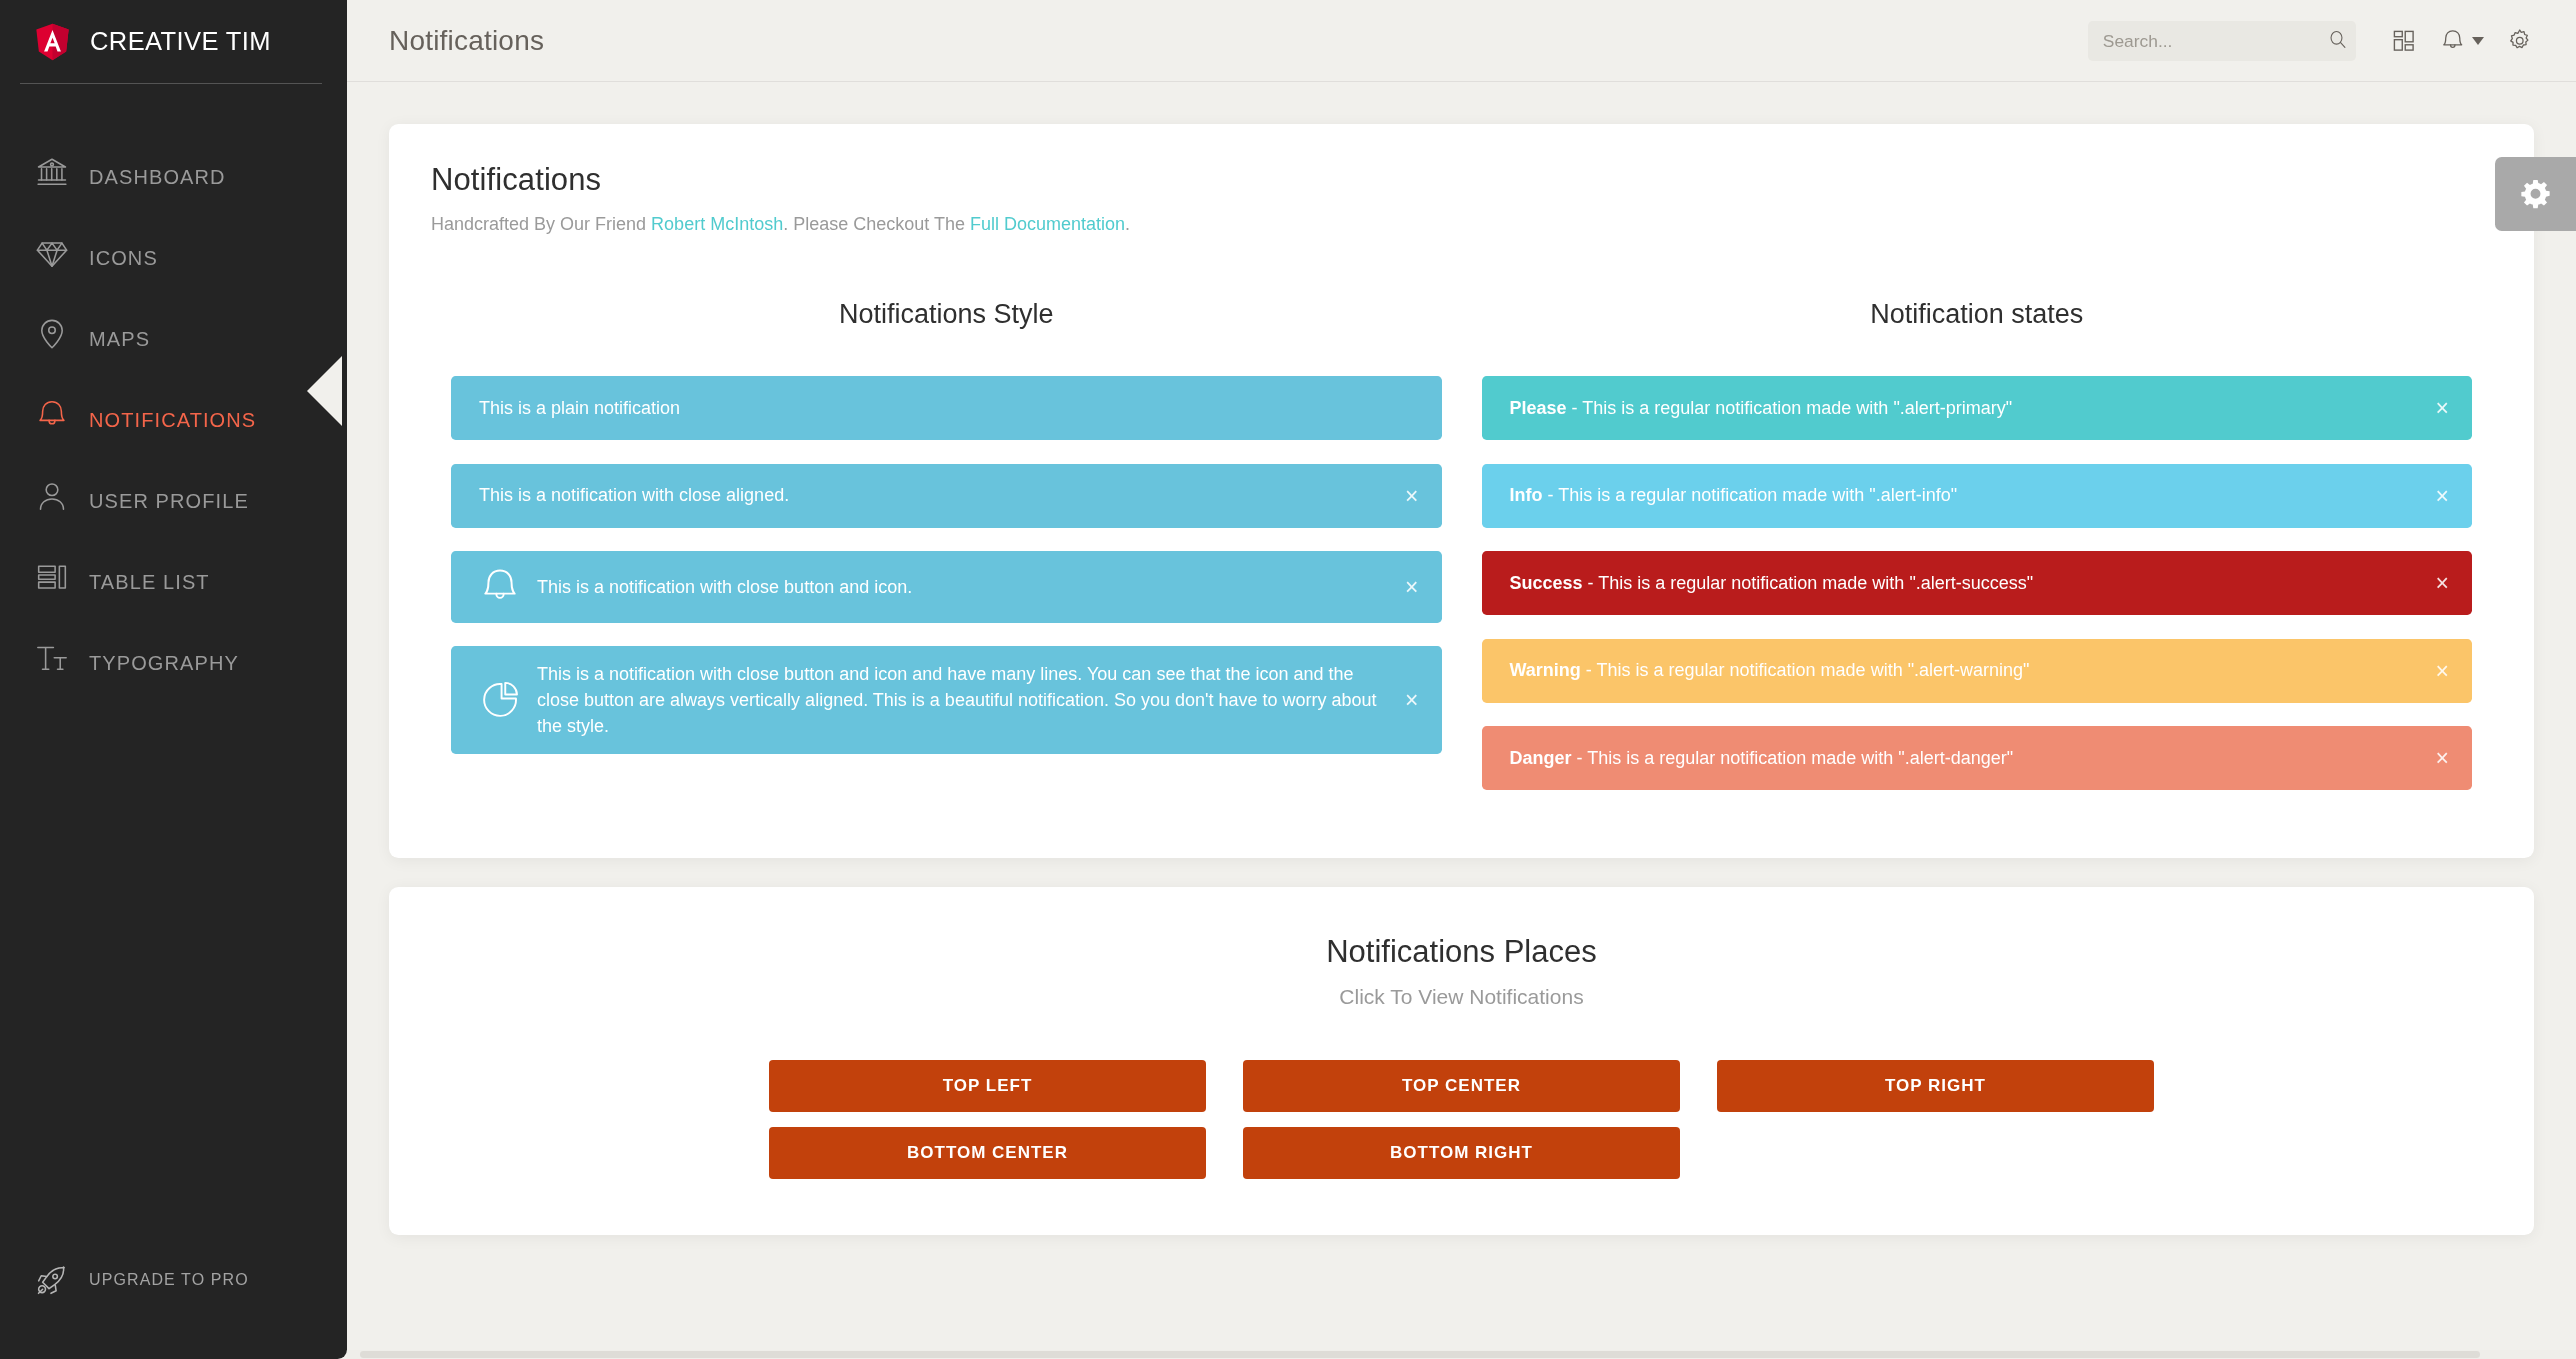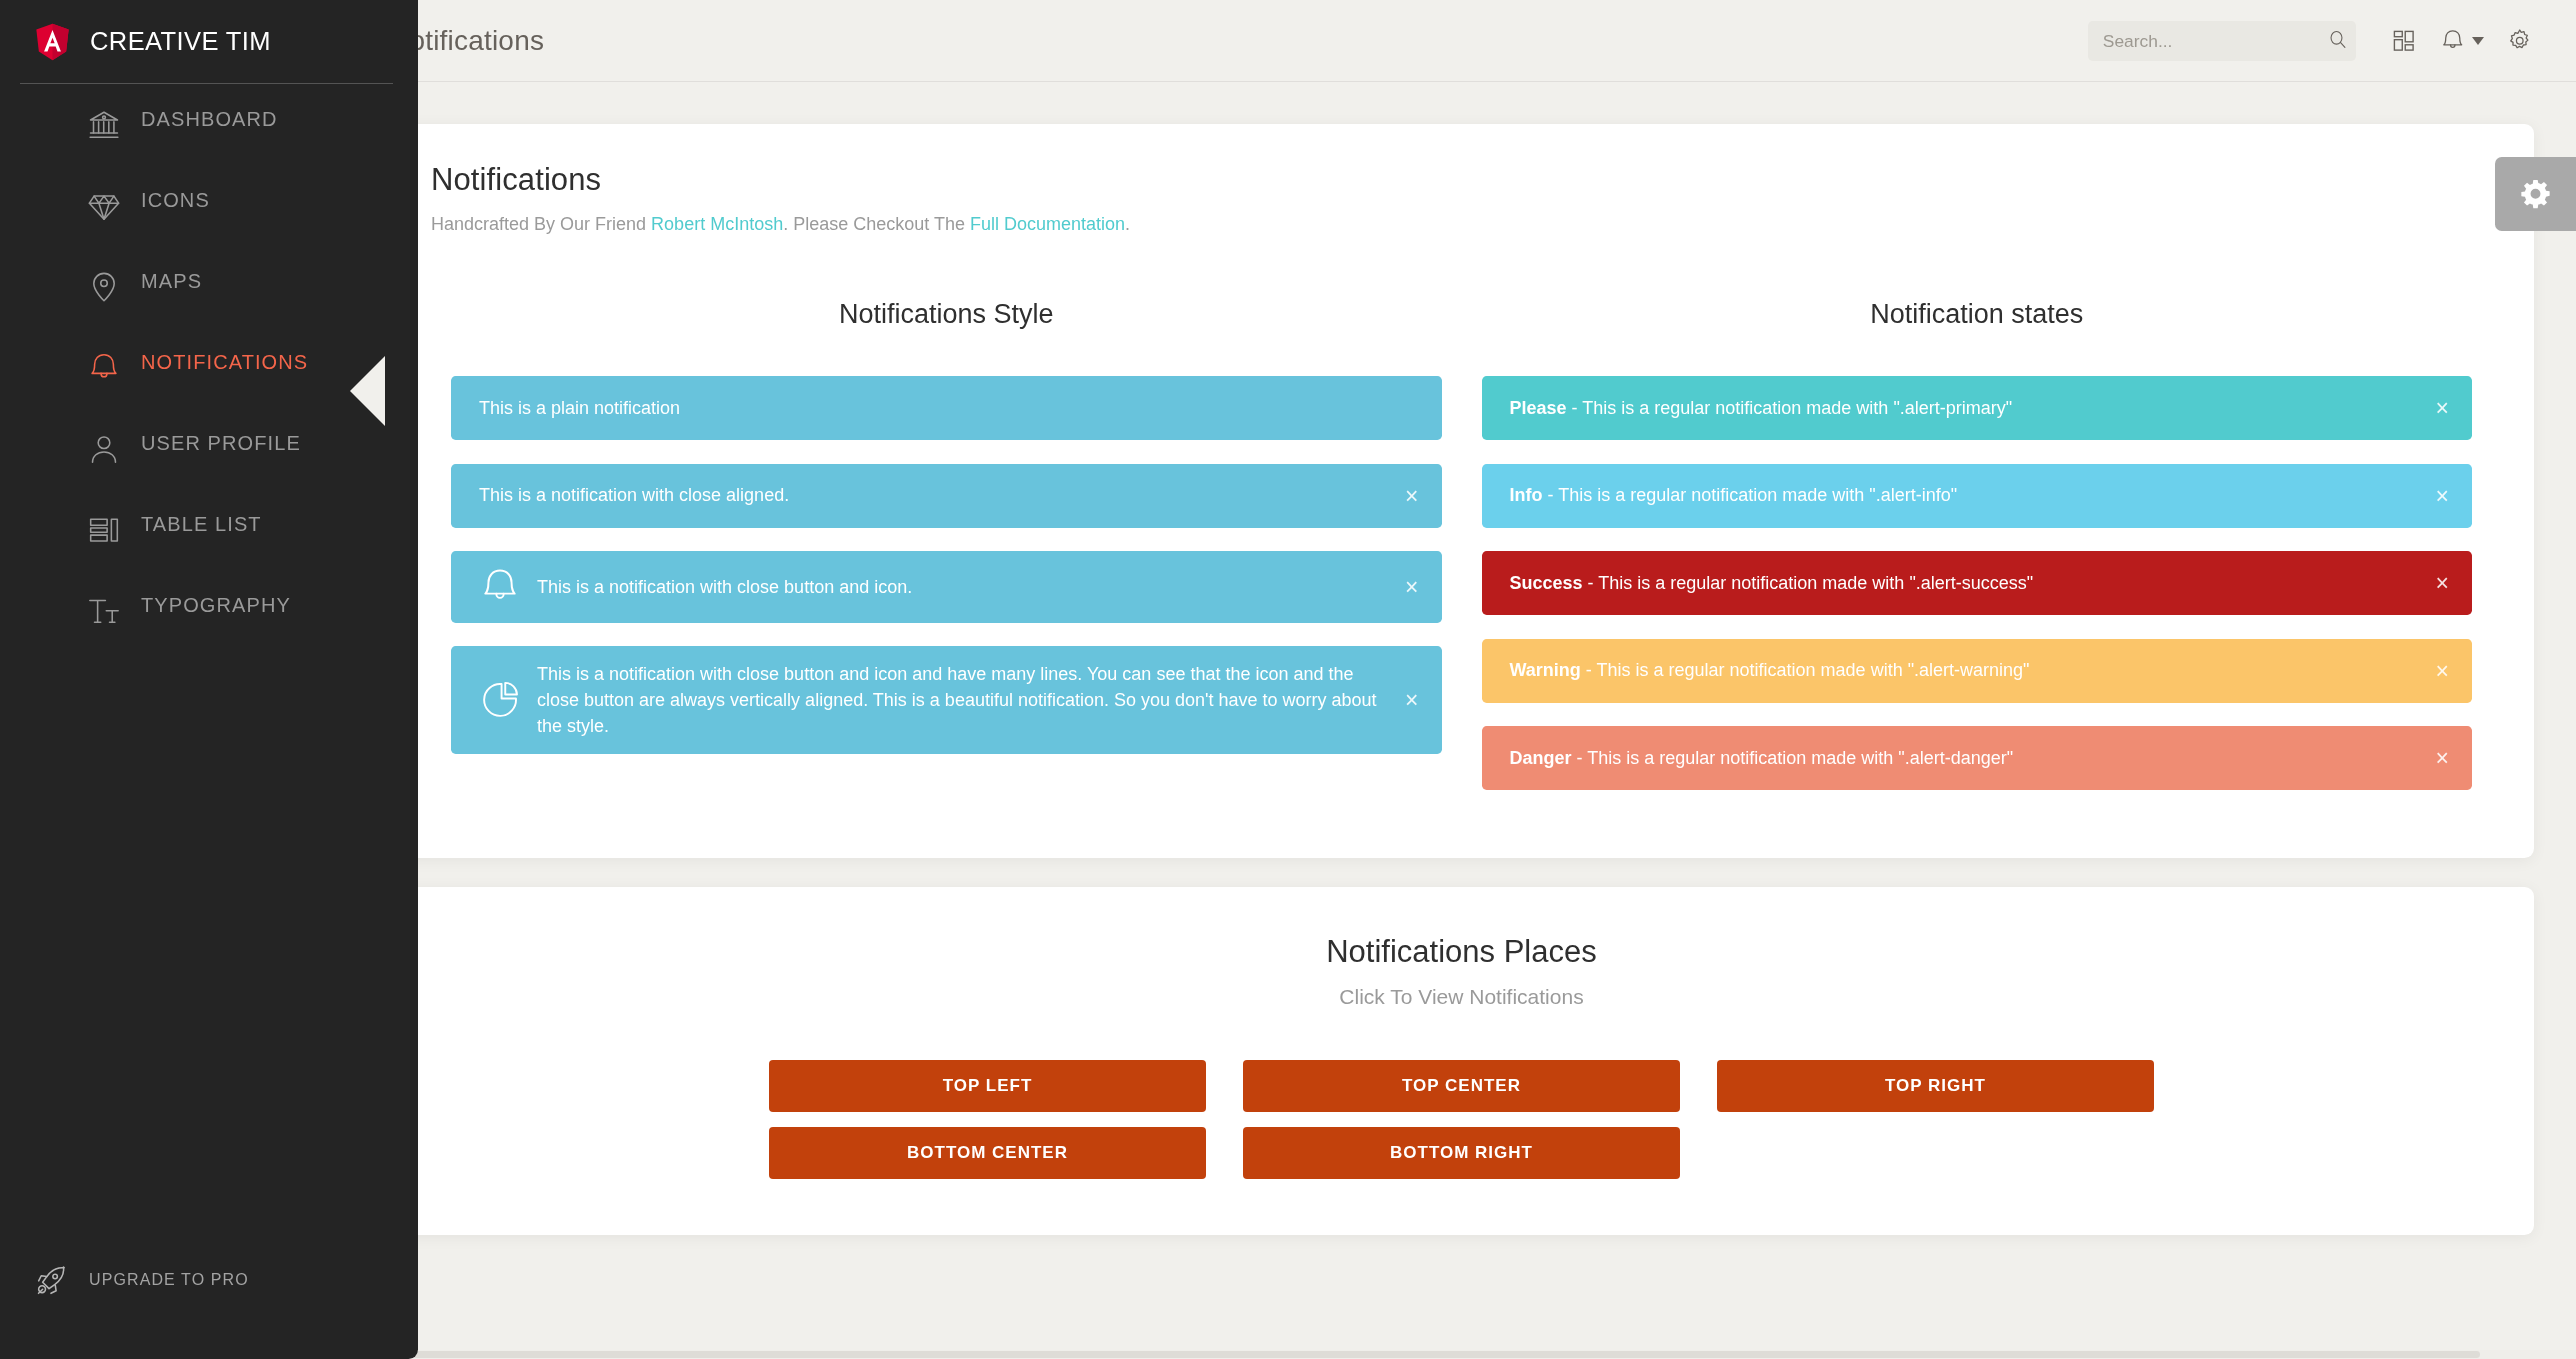--- a/index.html
+++ b/index.html
@@ -6,21 +6,21 @@
   html, body {
     width: 2576px; height: 1359px;
     background: #f1f0ec;
     font-family: "Liberation Sans", sans-serif;
     overflow: hidden;
   }
 
   
   #sidebar {
     position: absolute; left: 0; top: 0;
-    width: 418px; height: 1359px;
+    width: 347px; height: 1359px;
     background: #242424;
     border-radius: 0 0 9.4px 0;
     z-index: 30;
   }
   #sidebar-logo {
     height: 83px;
     display: flex; align-items: center;
     padding-left: 35px;
     gap: 20px;
   }
@@ -30,25 +30,24 @@
     font-weight: 400; white-space: nowrap;
   }
   #sidebar-divider {
     height: 0.7px; background: rgba(255,255,255,0.22);
     margin: 0 25.5px 0 20px;
   }
   #nav { margin-top: 24px; }
   .nav-item {
     position: relative;
     height: 81px;
-    display: flex; align-items: flex-start;
-    padding-left: 44px;
+    display: flex; align-items: flex-end;
+    padding-left: 35px;
     gap: 20px;
     cursor: pointer;
-    margin-left: 43px;
   }
   .nav-item .nav-icon { width: 34px; height: 34px; flex: 0 0 34px; display:block; }
   .nav-item .nav-icon svg { width: 34px; height: 34px; display:block; }
   .nav-item .nav-label {
     color: #9a9a9a; font-size: 20px; letter-spacing: 1.1px;
     text-transform: uppercase; white-space: nowrap;
   }
   .nav-item.active .nav-label { color: #f4654a; }
   .nav-item.active .nav-icon svg { stroke: #f4654a; }
   .nav-arrow {

